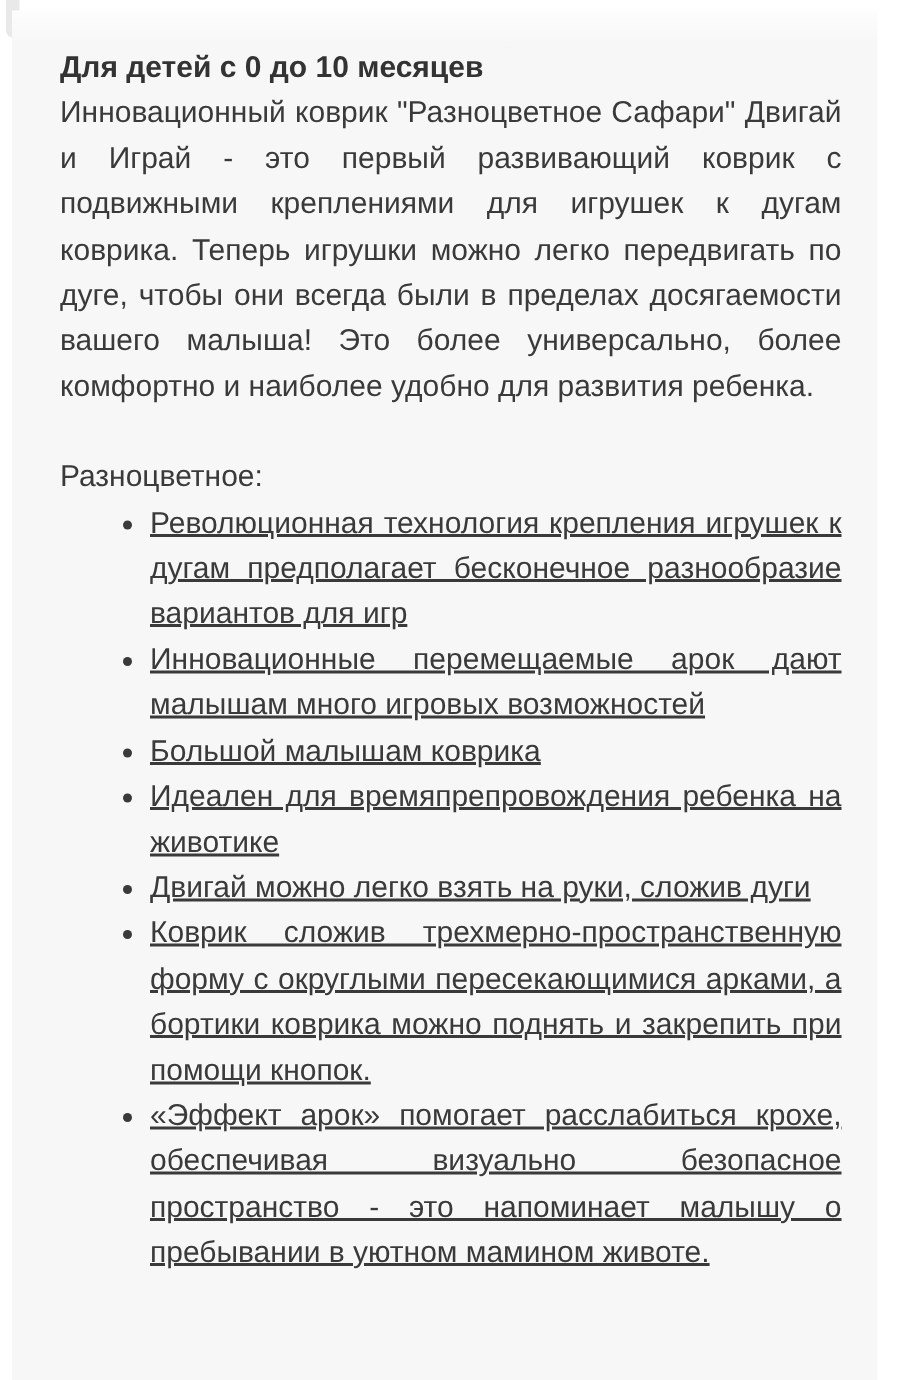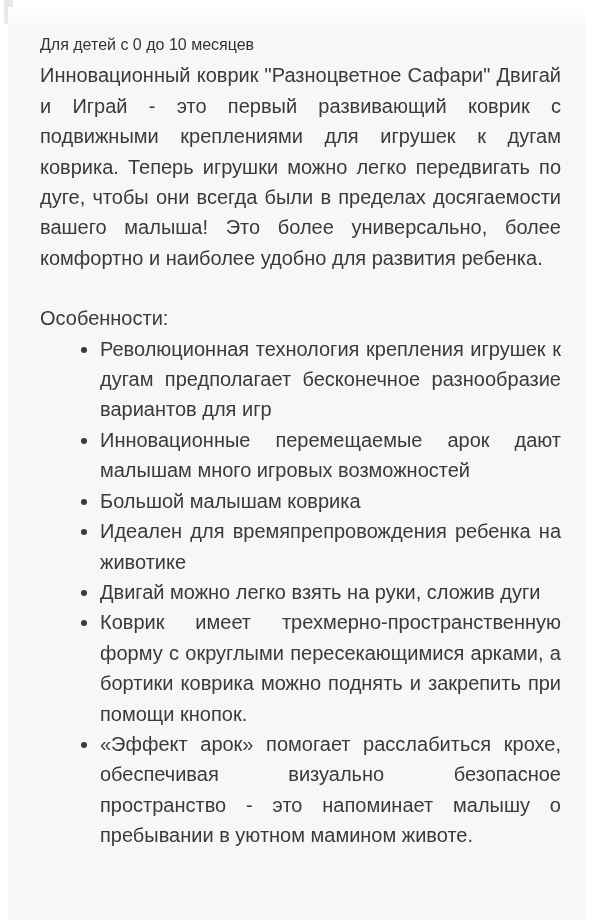--- a/index.html
+++ b/index.html
@@ -33,53 +33,54 @@
     width: 577px;
     height: 913px;
     background: linear-gradient(180deg, #fdfdfd 0px, #f7f7f7 22px);
     padding: 23px 24px 0 32px;
     color: #3a3a3a;
     font-size: 20px;
     line-height: 30.4px;
   }
   .age-heading {
     margin: 0;
-    font-size: 16px;
+    font-size: 20px;
     line-height: 30.4px;
-    font-weight: 400;
+    font-weight: 700;
     color: #333333;
   }
   .intro {
     margin: 0;
     text-align: justify;
   }
   .features-heading {
     margin: 30px 0 0 0;
   }
   ul.features {
     margin: 0;
     padding: 0 0 0 60px;
     list-style: disc outside;
   }
   ul.features li {
     text-align: justify;
+    text-decoration: underline;
   }
 </style>
 </head>
 <body>
 
 <div class="page">
   <div class="edge-artifact"></div>
   <div class="panel">
     <h2 class="age-heading">Для детей с 0 до 10 месяцев</h2>
     <p class="intro">Инновационный коврик "Разноцветное Сафари" Двигай и Играй - это первый развивающий коврик с подвижными креплениями для игрушек к дугам коврика. Теперь игрушки можно легко передвигать по дуге, чтобы они всегда были в пределах досягаемости вашего малыша! Это более универсально, более комфортно и наиболее удобно для развития ребенка.</p>
-    <p class="features-heading">Особенности:</p>
+    <p class="features-heading">Разноцветное:</p>
     <ul class="features">
       <li>Революционная технология крепления игрушек к дугам предполагает бесконечное разнообразие вариантов для игр</li>
       <li>Инновационные перемещаемые арок дают малышам много игровых возможностей</li>
       <li>Большой малышам коврика</li>
       <li>Идеален для времяпрепровождения ребенка на животике</li>
       <li>Двигай можно легко взять на руки, сложив дуги</li>
-      <li>Коврик имеет трехмерно-пространственную форму с округлыми пересекающимися арками, а бортики коврика можно поднять и закрепить при помощи кнопок.</li>
+      <li>Коврик сложив трехмерно-пространственную форму с округлыми пересекающимися арками, а бортики коврика можно поднять и закрепить при помощи кнопок.</li>
       <li>«Эффект арок» помогает расслабиться крохе, обеспечивая визуально безопасное пространство - это напоминает малышу о пребывании в уютном мамином животе.</li>
     </ul>
   </div>
 </div>
 
 </body></html>

